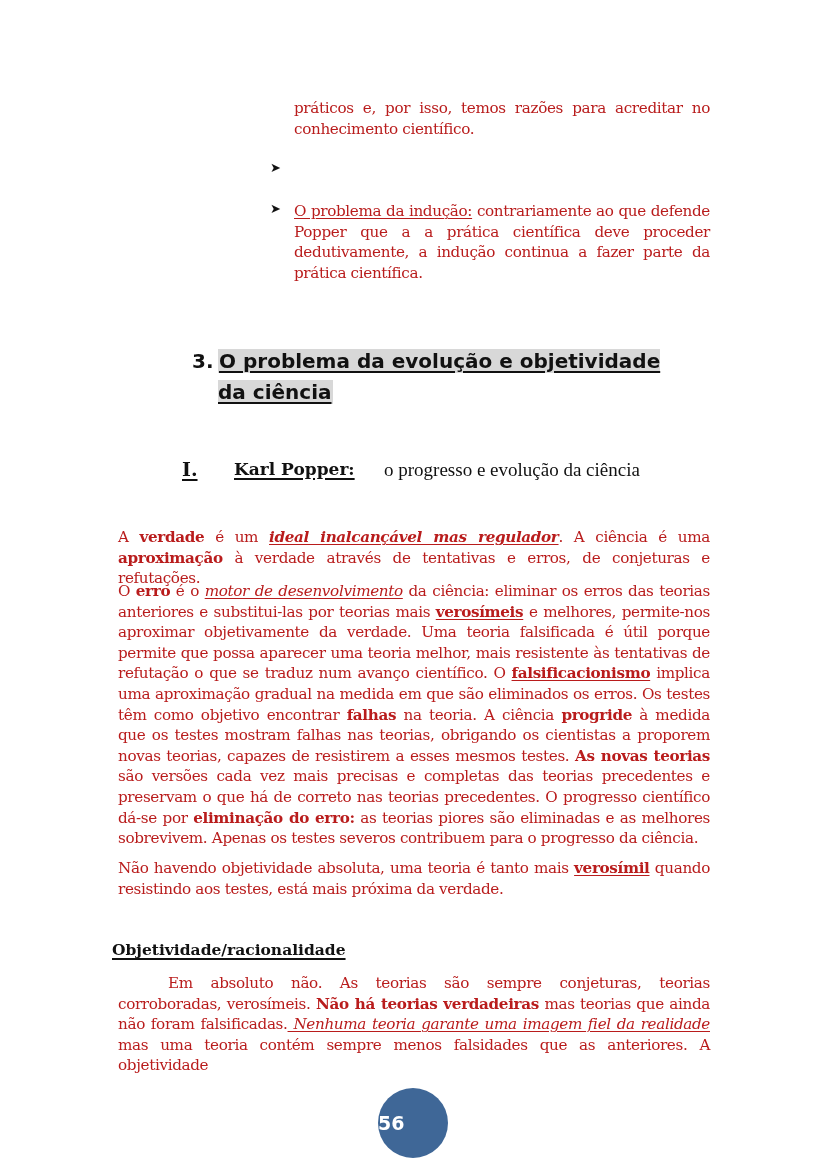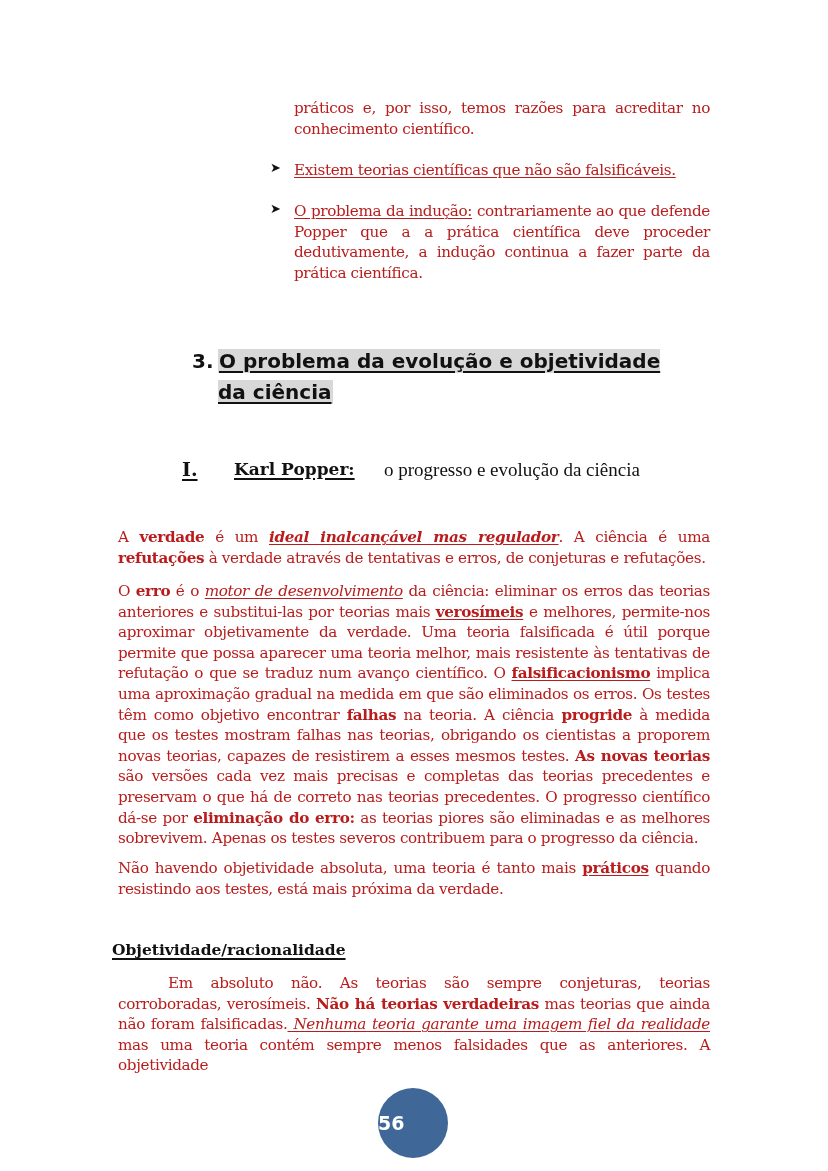--- a/index.html
+++ b/index.html
@@ -29,46 +29,43 @@
                 background: #3f6797; color: #fff; display: flex; align-items: center; justify-content: flex-start;
                 font-family: "DejaVu Sans", sans-serif; font-weight: bold; font-size: 19px; }
 </style>
 </head>
 <body>
 
 <div class="p" style="left:294px; top:98px; width:416px;">práticos e, por isso, temos razões para acreditar no conhecimento científico.</div>
 
 <div class="bullet-block" style="top:160px; height:22px;">
   <span class="bullet-arrow">➤</span>
-  <div class="p bullet-text" style="top:0; position:absolute;">
-    <u>Existem teorias científicas que não são falsificáveis.</u>
-  </div>
 </div>
 
 <div class="bullet-block" style="top:201px; height:84px;">
   <span class="bullet-arrow">➤</span>
   <div class="p bullet-text last-left" style="top:0; position:absolute;"><u>O problema da indução:</u><span> contrariamente ao que defende Popper que a a prática científica deve proceder dedutivamente,  a indução continua a fazer  parte da prática científica.</span></div>
 </div>
 
 <div class="h3">
   <span class="num">3.</span>
   <div class="title"><span class="hl">O problema da evolução e objetividade da ciência</span></div>
 </div>
 
 <div class="h1">
   <span class="roman">I.</span>
   <span class="name">Karl Popper:</span>
   <span class="rest"> o progresso e evolução da ciência</span>
 </div>
 
-<div class="p last-left" style="left:118px; top:527px; width:592px;"><span>A </span><b>verdade</b><span> é um </span><u><b><i>ideal inalcançável mas regulador</i></b></u><span>. A ciência é uma </span><b>refutações</b><span> à verdade através de tentativas e erros, de conjeturas e refutações.</span></div>
+<div class="p last-left" style="left:118px; top:527px; width:592px;"><span>A </span><b>verdade</b><span> é um </span><u><b><i>ideal inalcançável mas regulador</i></b></u><span>. A ciência é uma </span><b>aproximação</b><span> à verdade através de tentativas e erros, de conjeturas e refutações.</span></div>
 
 <div class="p last-left" style="left:118px; top:581px; width:592px;"><span>O </span><b>erro</b><span>  é o </span><u><i>motor de desenvolvimento</i></u><span> da ciência: eliminar os erros das teorias anteriores e substitui-las por teorias mais </span><u><b>verosímeis</b></u><span> e melhores, permite-nos aproximar objetivamente da verdade. Uma teoria falsificada é útil porque permite que possa aparecer uma teoria melhor, mais resistente às tentativas de refutação o que se traduz num avanço científico. O </span><u><b>falsificacionismo</b></u><span> implica uma aproximação gradual na medida em que são eliminados os erros. Os testes têm como objetivo encontrar </span><b>falhas</b><span> na teoria. A ciência  </span><b>progride</b><span> à medida que os testes mostram falhas nas teorias, obrigando os cientistas a proporem novas teorias, capazes de resistirem a esses mesmos testes. </span><b>As novas teorias</b><span> são versões cada vez mais precisas e completas das teorias precedentes e preservam o que há de correto nas teorias precedentes. O progresso científico dá-se por </span><b>eliminação do erro:</b><span> as teorias piores são eliminadas e as melhores sobrevivem. Apenas os testes severos contribuem para o progresso da ciência.</span></div>
 
-<div class="p last-left" style="left:118px; top:858px; width:592px;"><span>Não havendo objetividade absoluta, uma teoria é tanto mais </span><u><b>práticos</b></u><span> quando resistindo aos testes, está mais próxima da verdade.</span></div>
+<div class="p last-left" style="left:118px; top:858px; width:592px;"><span>Não havendo objetividade absoluta, uma teoria é tanto mais </span><u><b>verosímil</b></u><span> quando resistindo aos testes, está mais próxima da verdade.</span></div>
 
 <div class="sub">Objetividade/racionalidade</div>
 
 <div class="p" style="left:118px; top:973px; width:592px; text-indent:50px;"><span>Em absoluto não. As teorias são sempre conjeturas, teorias corroboradas, verosímeis. </span><b>Não há teorias verdadeiras</b><span> mas teorias que ainda não foram falsificadas.</span><u><i> Nenhuma teoria garante uma imagem fiel da realidade</i></u><span> mas uma teoria contém sempre menos falsidades que as anteriores. A objetividade</span></div>
 
 <div class="page-badge">
   <span>56</span>
 </div>
 
 </body></html>

